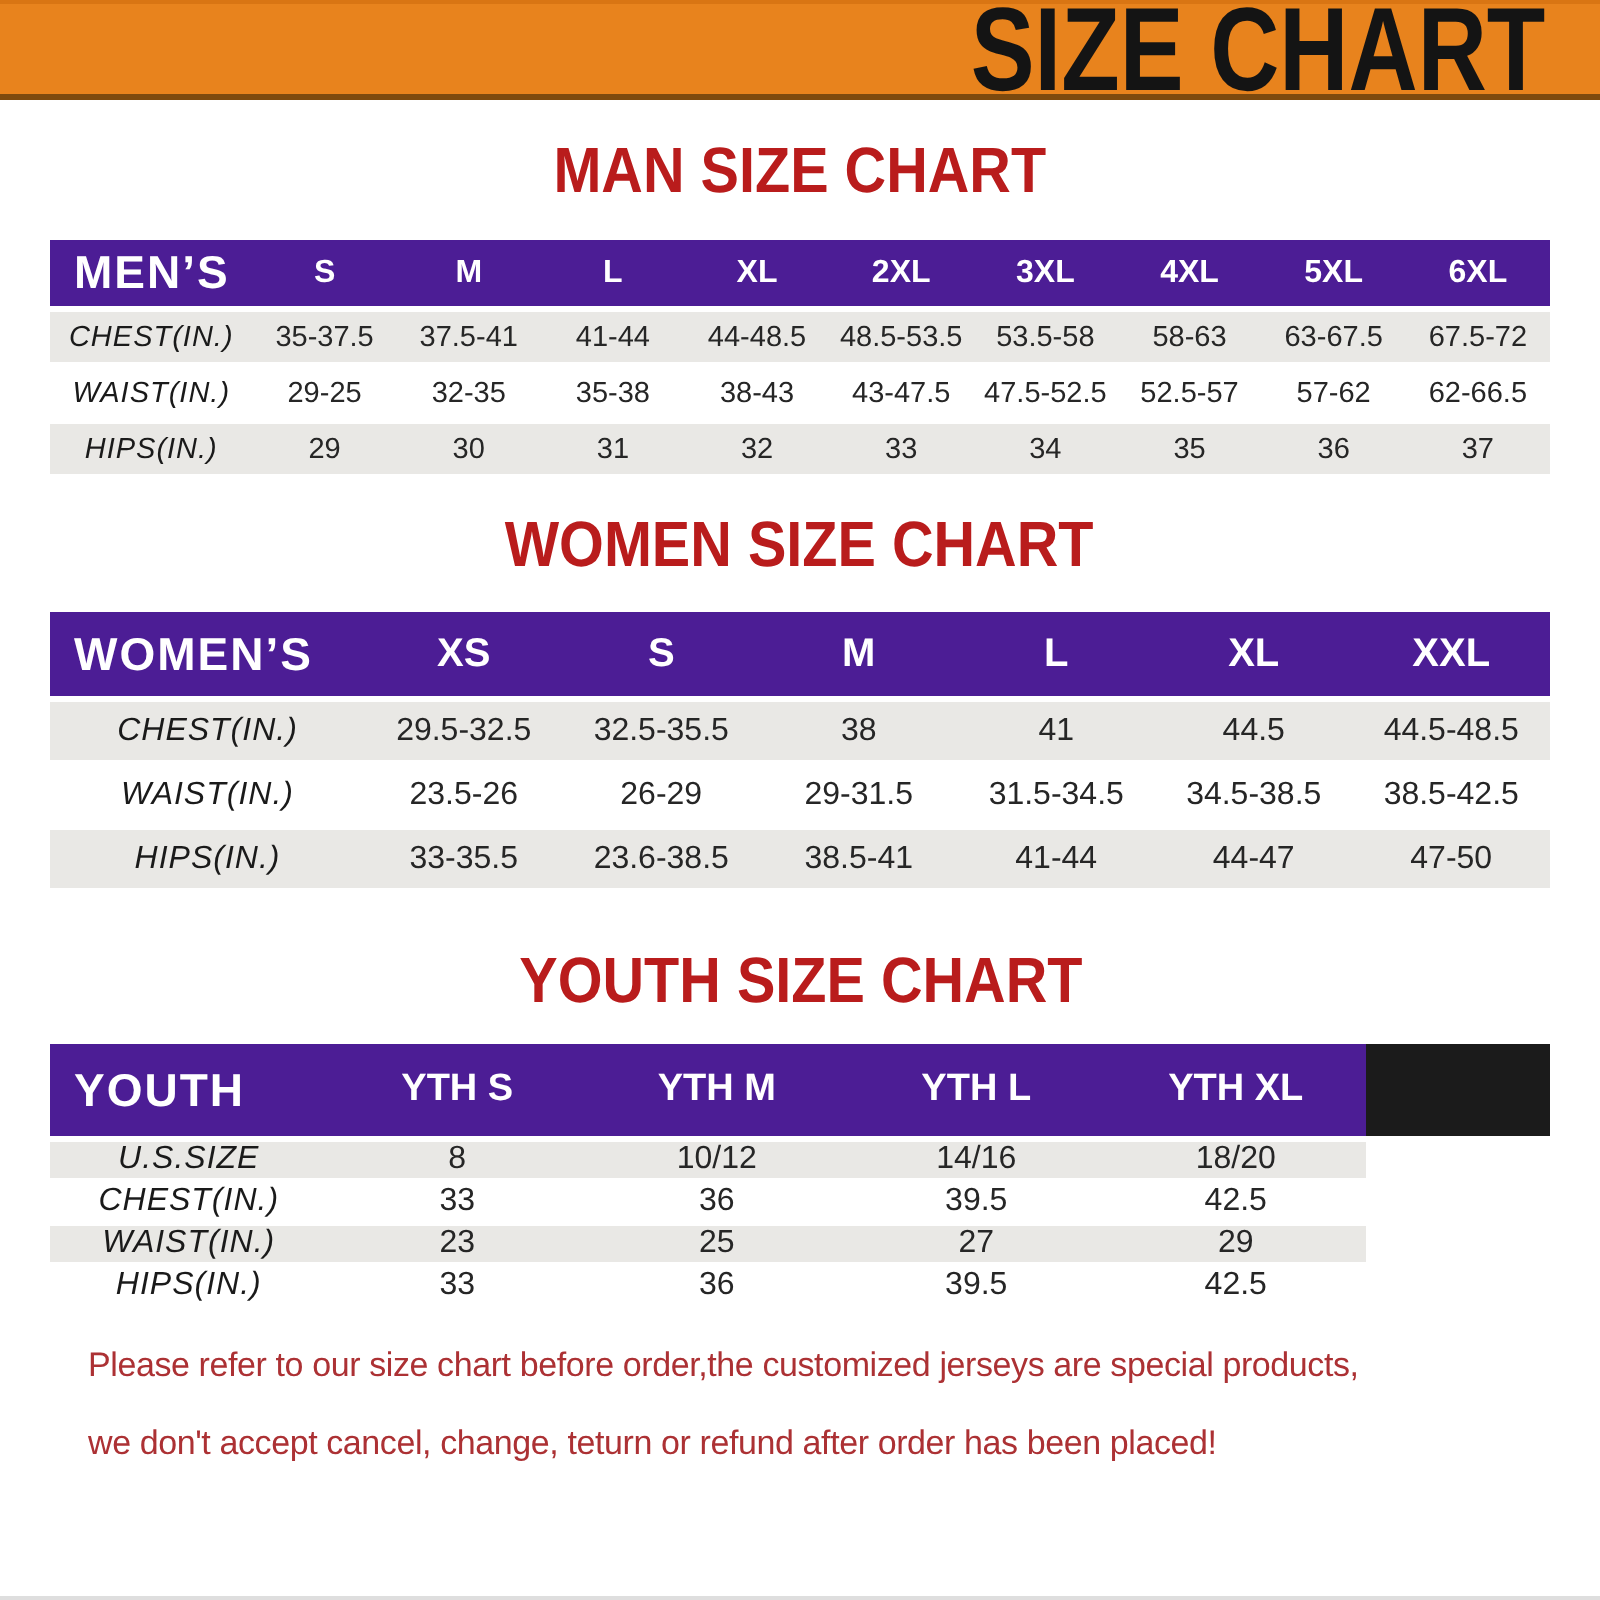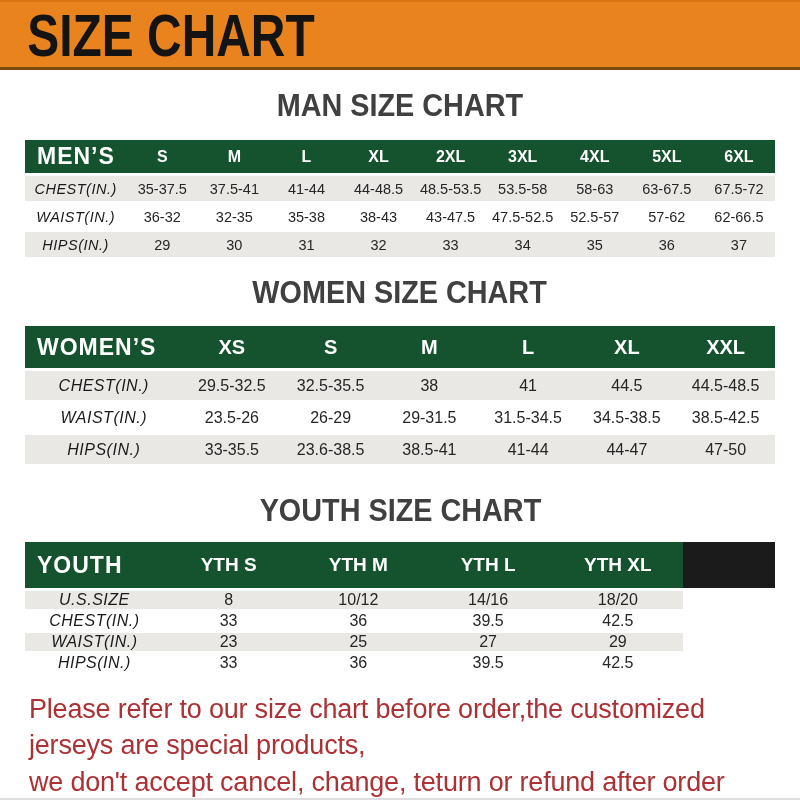--- a/index.html
+++ b/index.html
@@ -7,53 +7,53 @@
   body {
     width: 800px; height: 800px; overflow: hidden;
     background: #ffffff;
     font-family: "Liberation Sans", "DejaVu Sans", sans-serif;
     color: #222;
   }
   .page { width: 800px; height: 800px; border-bottom: 2px solid #dedede; }
 
   
   .banner {
-    height: 70px;
+    height: 50px;
     background: #e8831d;
     border-top: 2px solid #d97513;
     border-bottom: 3px solid #7d4a0e;
-    display: flex; align-items: center; justify-content: flex-start;
+    display: flex; align-items: center; justify-content: flex-end;
   }
   .banner h1 {
     margin: 0;
     font-size: 57px; font-weight: 900; letter-spacing: 0px;
     color: #141414;
     transform: scaleX(0.84) scaleY(1.04);
     white-space: nowrap;
   }
 
   
   h2.section-heading {
     text-align: center;
-    font-size: 32px; font-weight: 900; color: #404040;
+    font-size: 32px; font-weight: 900; color: #b91c1c;
     margin: 0; white-space: nowrap;
   }
   h2.section-heading span { display: inline-block; transform: scaleX(0.9); }
   .sec-men   h2 { margin: 17px 0 13px; }
   .sec-women h2 { margin: 14px 0 12px; }
   .sec-youth h2 { margin: 25px 0 10px; }
 
   
   table.sizes {
     width: 750px; margin: 0 auto;
     border-collapse: separate; border-spacing: 0 3px;
     table-layout: fixed;
   }
   table.sizes thead th {
-    background: #14532d; color: #ffffff;
+    background: #4c1d95; color: #ffffff;
     font-weight: 700; text-align: center; padding: 0;
     vertical-align: middle;
   }
   table.sizes thead th.rowlabel {
     text-align: left; padding-left: 12px;
     font-weight: 800; letter-spacing: 1px;
   }
   table.sizes tbody td {
     text-align: center; vertical-align: middle; padding: 0;
     color: #262626; font-weight: 500;
@@ -73,21 +73,21 @@
   .t-women tbody td { height: 29px; font-size: 16px; }
 
   .t-youth thead th { height: 46px; font-size: 19px; margin-left: 24px; }
   .t-youth thead th.rowlabel { font-size: 23px; width: 18.5%; }
   .t-youth th.filler, .t-youth td.filler { width: 12.3%; }
   .t-youth tbody td { height: 16px; font-size: 16px; }
 
   
   .notice { margin-top: 17px; padding: 0 28px; }
   .notice p {
-    margin: 1px; font-size: 27px; line-height: 1.33;
+    margin: 16px; font-size: 17px; line-height: 1.33;
     font-weight: 500; color: #ac3134; letter-spacing: -0.2px;
   }
 </style>
 </head>
 <body>
 
 <div class="page">
 
   <header class="banner" style="background: rgb(232, 131, 29); border-bottom-color: rgb(125, 74, 14);">
     <h1 style="color: rgb(20, 20, 20);">SIZE CHART</h1>
@@ -118,21 +118,21 @@
             <td>41-44</td>
             <td>44-48.5</td>
             <td>48.5-53.5</td>
             <td>53.5-58</td>
             <td>58-63</td>
             <td>63-67.5</td>
             <td>67.5-72</td>
           </tr>
           <tr class="r1">
             <td class="rowlabel">WAIST(IN.)</td>
-            <td>36-32</td>
+            <td>29-25</td>
             <td>32-35</td>
             <td>35-38</td>
             <td>38-43</td>
             <td>43-47.5</td>
             <td>47.5-52.5</td>
             <td>52.5-57</td>
             <td>57-62</td>
             <td>62-66.5</td>
           </tr>
           <tr class="r0">

